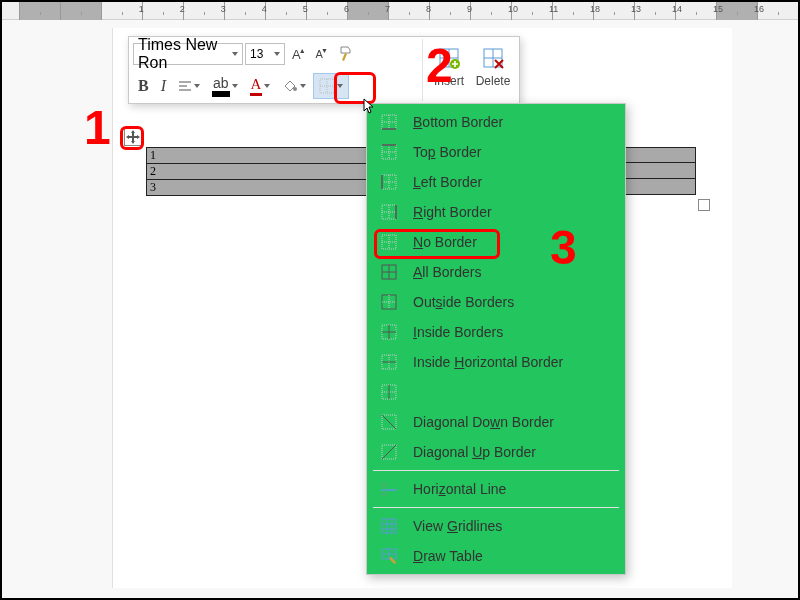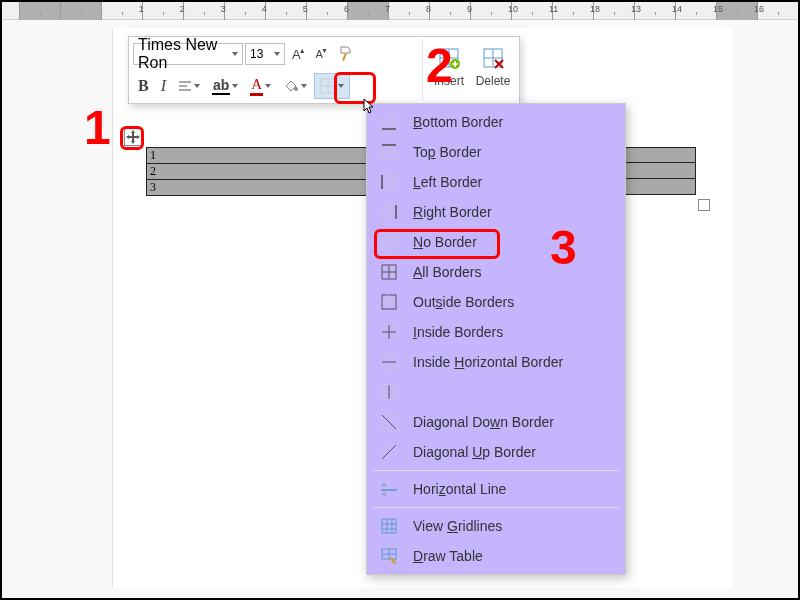--- a/index.html
+++ b/index.html
@@ -102,36 +102,36 @@
     display: flex; flex-direction: column;
     align-items: center; justify-content: center;
     font-size: 12px;
     color: #444;
     cursor: pointer;
     gap: 4px;
   }
   .bigbtn .ico { width: 24px; height: 24px; display:flex; align-items:center; justify-content:center; }
   .bold { font-weight: bold; font-family: "Times New Roman", serif; font-size: 16px; }
   .italic { font-style: italic; font-family: "Times New Roman", serif; font-size: 16px; }
-  .hl-A { border-bottom: 2px solid #000000; padding: 0 1px; font-weight: bold; }
+  .hl-A { border-bottom: 6px solid #000000; padding: 0 1px; }
   .font-A { color: #c00000; border-bottom: 3px solid #c00000; padding: 0 1px; font-family: "Times New Roman", serif; font-size: 15px; }
   
   .borders-btn {
     border: 1px solid #a5c7ea;
     background: #d6e5f3;
     height: 26px; width: 36px;
     display: flex; align-items: center; justify-content: center;
     gap: 2px;
   }
   
   .menu {
     position: absolute;
     top: 101px; left: 364px;
     width: 260px;
-    background: #c4b5fd;
+    background: #22c55e;
     border: 1px solid #c9c9c9;
     box-shadow: 2px 3px 10px rgba(0,0,0,.25);
     padding: 3px 0;
   }
   .mitem {
     display: flex;
     align-items: center;
     height: 30px;
     padding: 0 12px;
     font-size: 14px;

